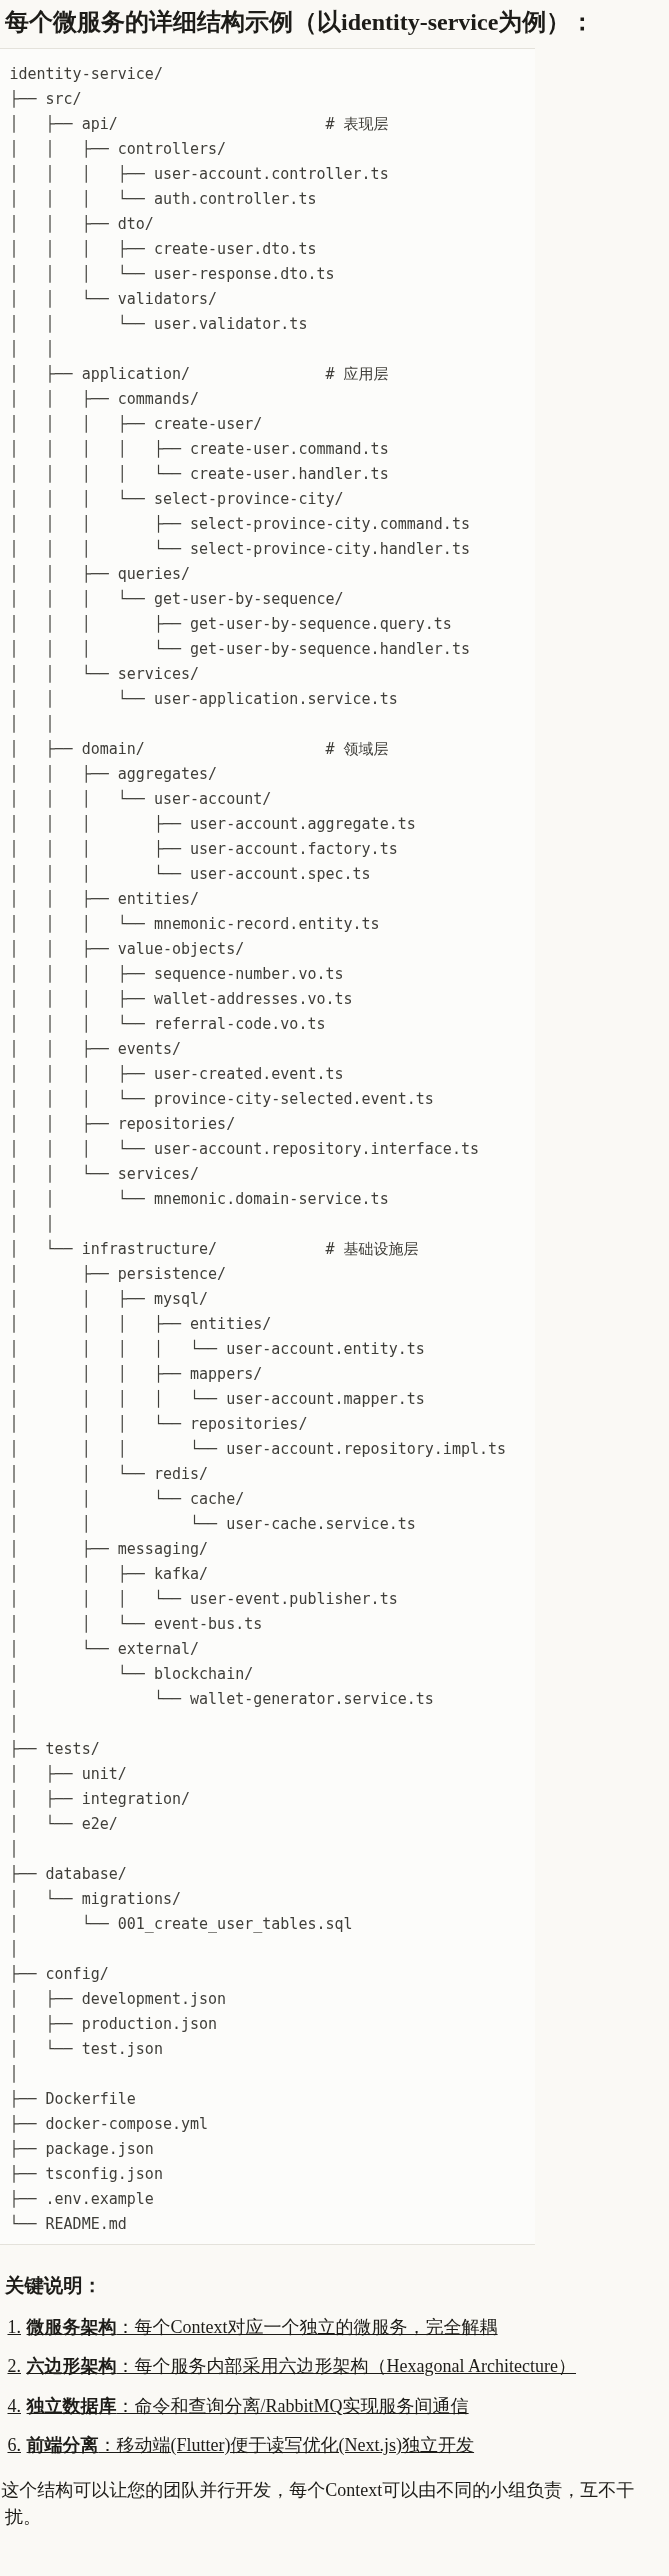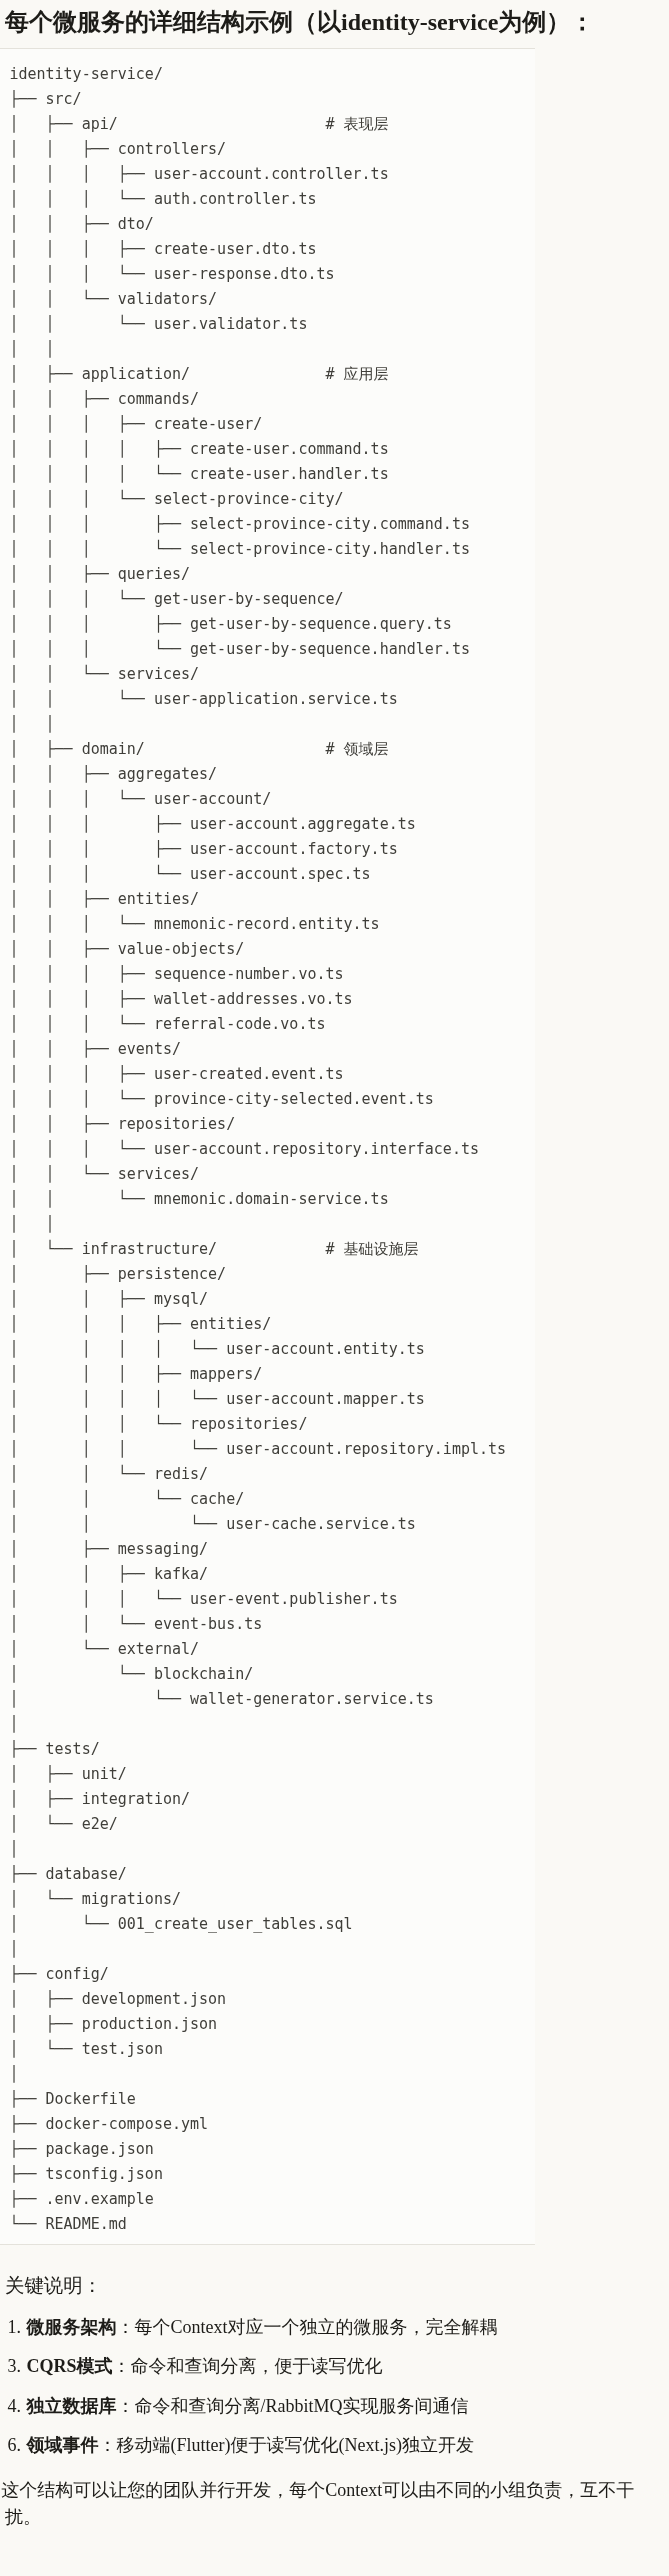--- a/index.html
+++ b/index.html
@@ -39,27 +39,28 @@
     white-space: pre;
     overflow: hidden;
   }
   .notes {
     padding: 0 5px;
   }
   .notes-heading {
     margin: 27.5px 0 0 0;
     font-size: 19.4px;
     line-height: 26px;
-    font-weight: normal;
+    font-weight: bold;
     color: #1D1C18;
   }
   .notes-list {
     margin: 15px 0 4px 0;
     padding: 0 0 0 2.5px;
     list-style: none;
+    text-decoration: underline;
   }
   .note-item {
     font-size: 18px;
     line-height: 27.5px;
     margin: 0 0 12px 0;
     color: #1D1C18;
   }
   .note-num {
     margin-right: 5.6px;
   }
@@ -171,23 +172,23 @@
 ├── tsconfig.json
 ├── .env.example
 └── README.md</pre>
 
   <section class="notes">
 
     <p class="notes-heading">关键说明：</p>
 
     <ol class="notes-list">
       <li class="note-item"><span class="note-num">1.</span><span class="note-term">微服务架构</span><span class="note-text">：每个Context对应一个独立的微服务，完全解耦</span></li>
-      <li class="note-item"><span class="note-num">3.</span><span class="note-term">CQRS模式</span><span class="note-text">：命令和查询分离，便于读写优化</span></li>
+      <li class="note-item"><span class="note-num">2.</span><span class="note-term">六边形架构</span><span class="note-text">：每个服务内部采用六边形架构（Hexagonal Architecture）</span></li>
       <li class="note-item"><span class="note-num">4.</span><span class="note-term">独立数据库</span><span class="note-text">：命令和查询分离/RabbitMQ实现服务间通信</span></li>
-      <li class="note-item"><span class="note-num">6.</span><span class="note-term">领域事件</span><span class="note-text">：移动端(Flutter)便于读写优化(Next.js)独立开发</span></li>
+      <li class="note-item"><span class="note-num">6.</span><span class="note-term">前端分离</span><span class="note-text">：移动端(Flutter)便于读写优化(Next.js)独立开发</span></li>
     </ol>
 
     <p class="closing"><span class="closing-inner">这个结构可以让您的团队并行开发，每个Context可以由不同的小组负责，互不干扰。</span></p>
 
   </section>
 
 </main>
 
 
 </body></html>

